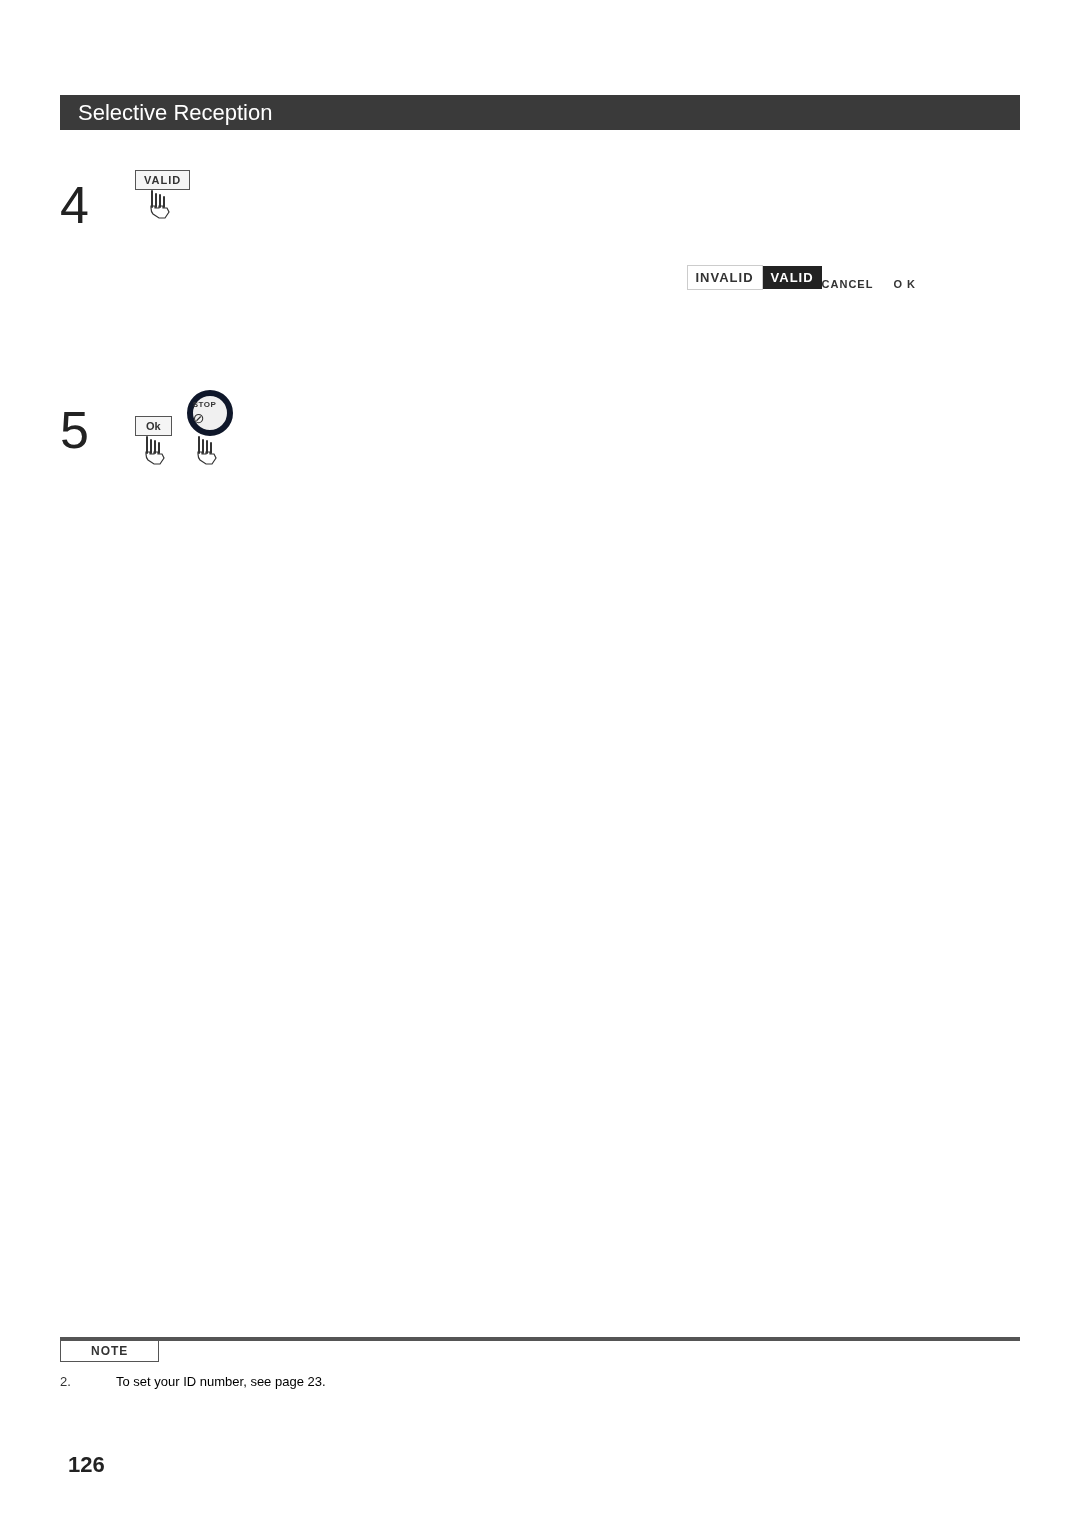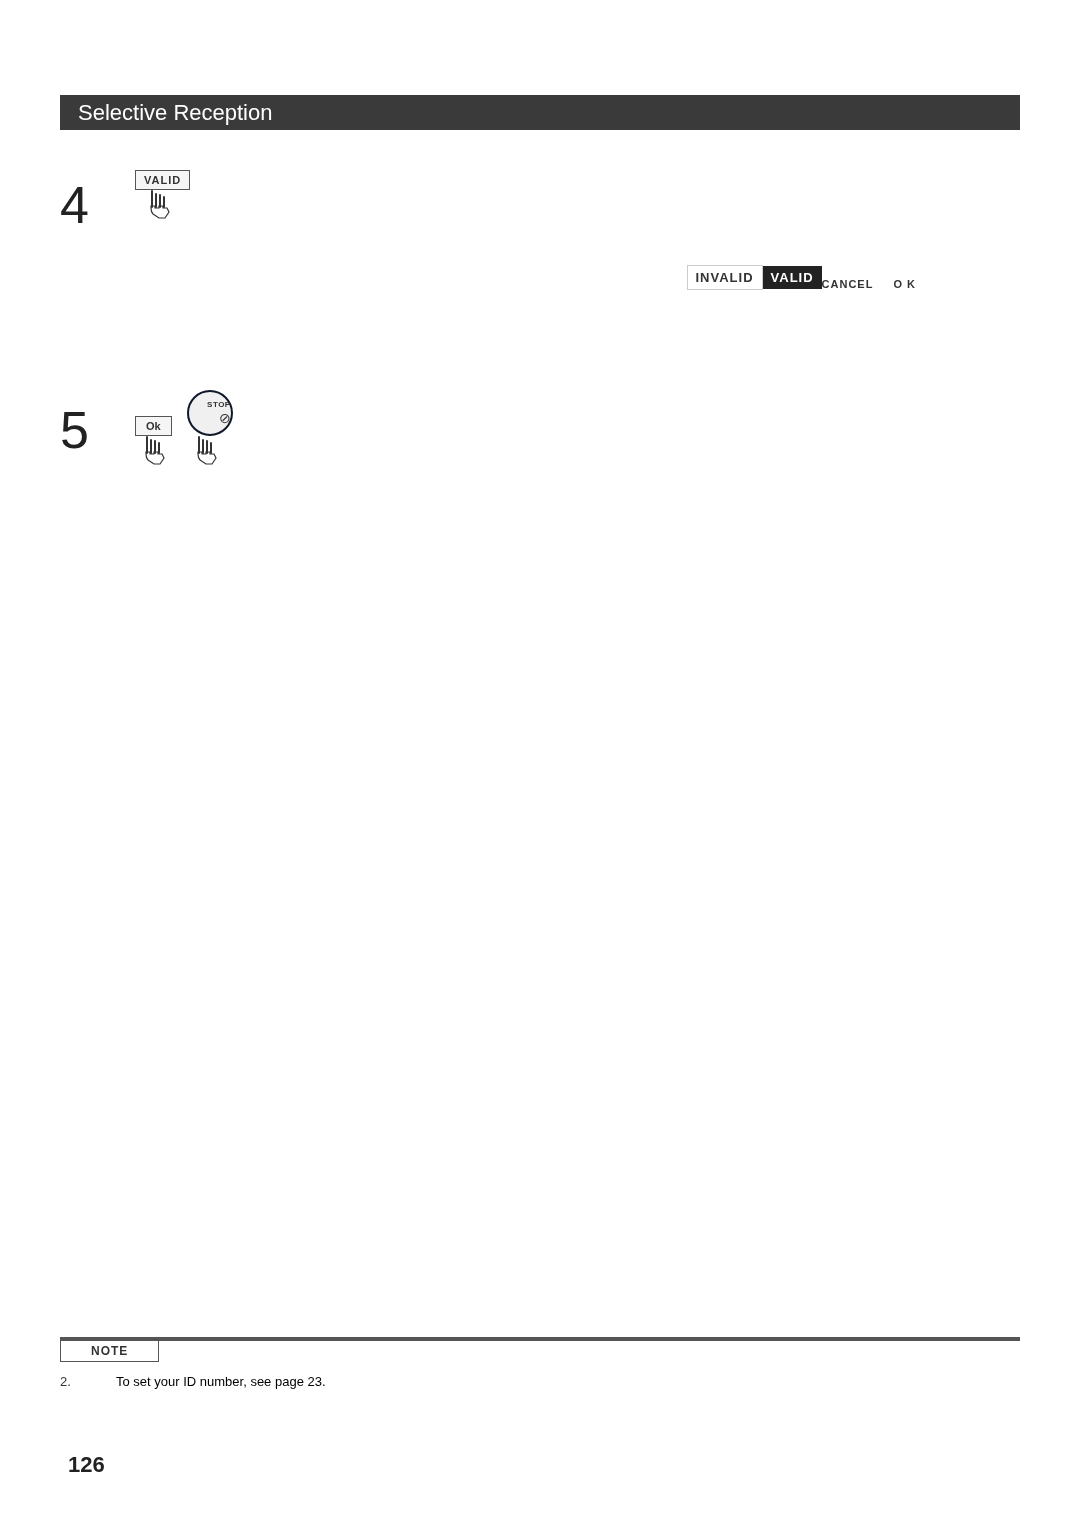--- a/index.html
+++ b/index.html
@@ -156,25 +156,25 @@
       display: flex;
       flex-direction: column;
       align-items: center;
       margin-left: 5px;
     }
 
     .stop-circle {
       width: 46px;
       height: 46px;
       border-radius: 50%;
-      border: 2px solid #0f172a;
+      border: 6px solid #0f172a;
       background: #f0f0f0;
       display: flex;
       flex-direction: column;
-      align-items: flex-end;
+      align-items: flex-start;
       justify-content: center;
       position: relative;
     }
 
     .stop-text {
       font-size: 8px;
       font-weight: bold;
       letter-spacing: 0.5px;
       color: #333;
       margin-bottom: 1px;

